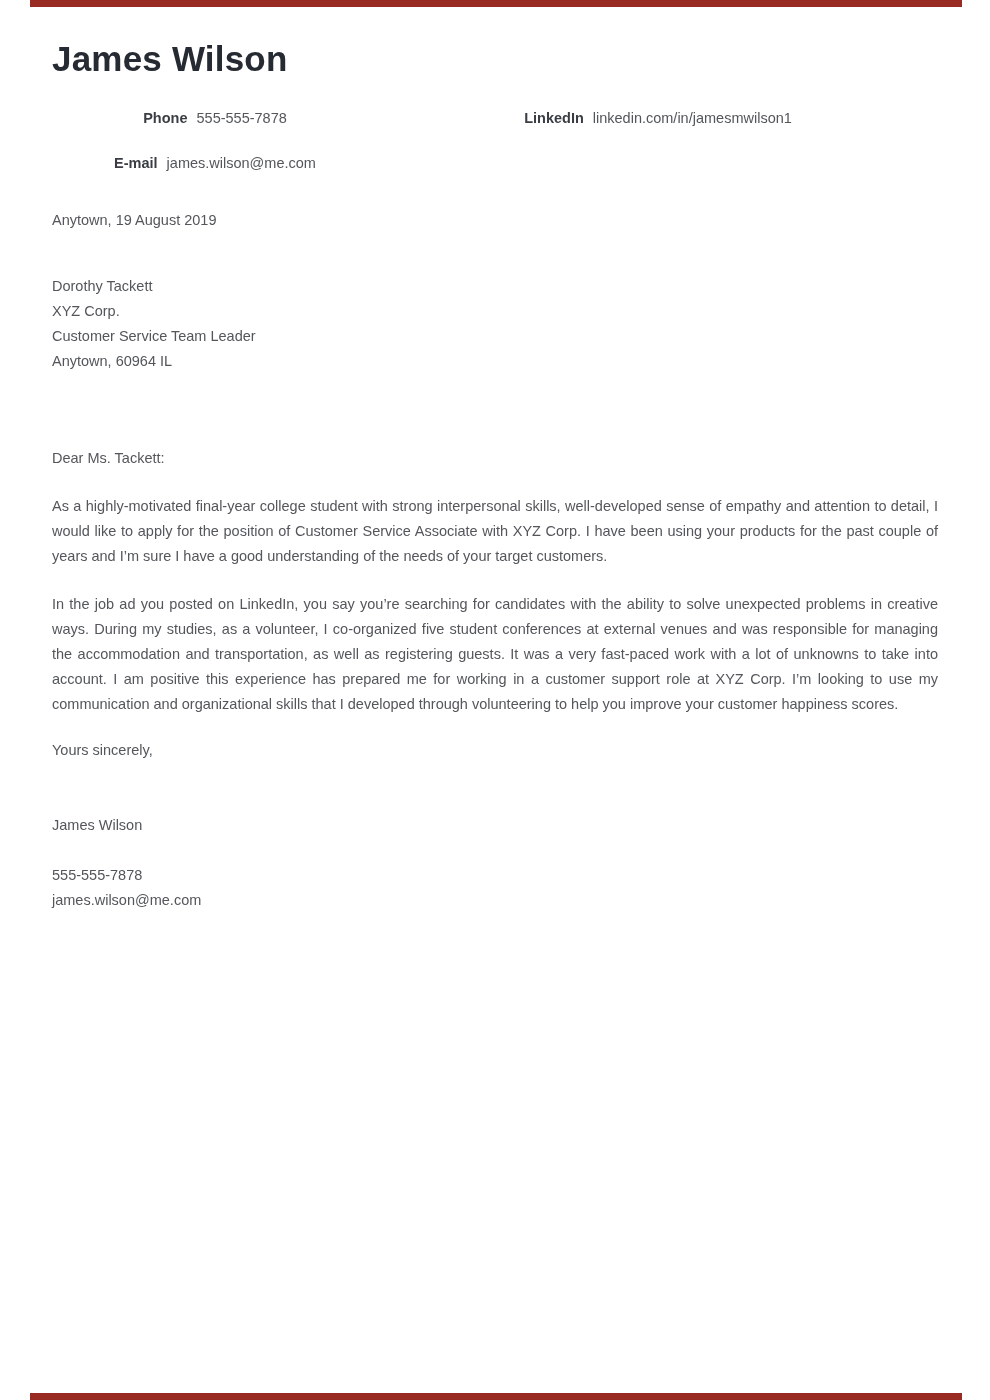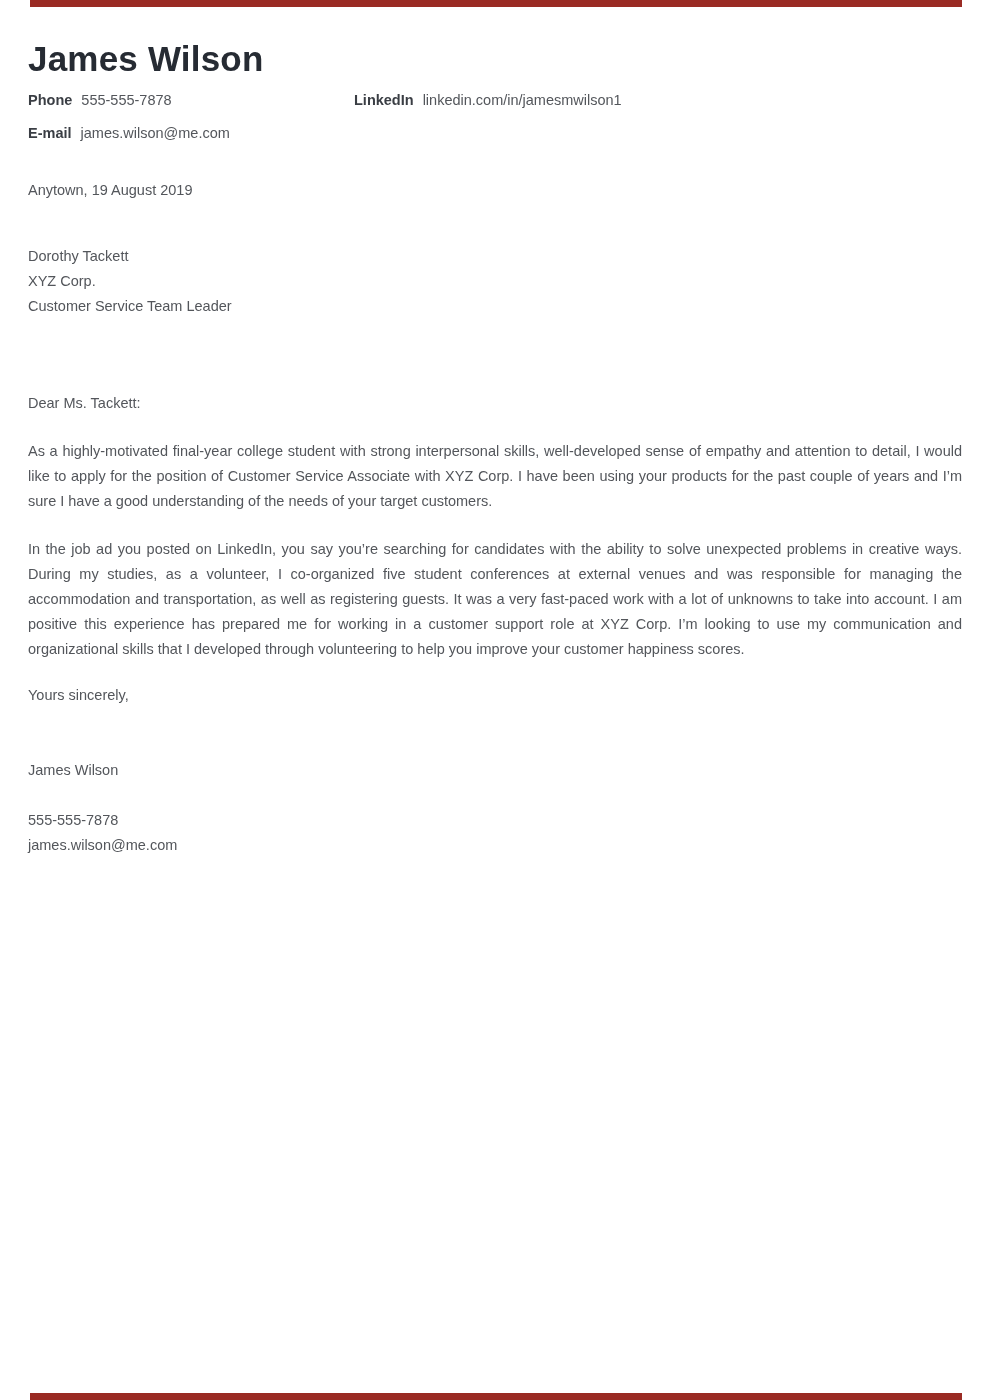--- a/index.html
+++ b/index.html
@@ -15,40 +15,41 @@
   .accent-bar {
     position: absolute;
     left: 30px;
     right: 28px;
     height: 7px;
   }
   .accent-bar.top { top: 0; }
   .accent-bar.bottom { bottom: 0; }
 
   .content {
-    padding: 0 28px;
+    padding: 0 52px;
     color: #53565b;
     font-size: 14.5px;
   }
 
   h1.name {
     margin: 38px 0 0 0;
     font-size: 35px;
     line-height: 42px;
     font-weight: 700;
     color: #262b33;
     letter-spacing: 0.2px;
   }
 
   .contact-grid {
-    margin-top: 12px;
+    margin-top: 30px;
     display: grid;
     grid-template-columns: 326px 1fr;
-    row-gap: 17px;
+    row-gap: 29px;
     line-height: 16px;
+    text-align: center;
   }
   .contact-item .label {
     font-weight: 700;
     color: #3a3e44;
     margin-right: 9px;
   }
   .contact-item .value { color: #53565b; }
 
   .date-line {
     margin-top: 41px;
@@ -109,20 +110,21 @@
       </div>
       <div></div>
     </div>
 
     <div class="date-line">Anytown, 19 August 2019</div>
 
     <div class="recipient">
       <div>Dorothy Tackett</div>
       <div>XYZ Corp.</div>
       <div>Customer Service Team Leader</div>
+      <div>Anytown, 60964 IL</div>
     </div>
 
     <div class="salutation">Dear Ms. Tackett:</div>
 
     <p class="body-par">As a highly-motivated final-year college student with strong interpersonal skills, well-developed sense of empathy and attention to detail, I would like to apply for the position of Customer Service Associate with XYZ Corp. I have been using your products for the past couple of years and I’m sure I have a good understanding of the needs of your target customers.</p>
     <p class="body-par">In the job ad you posted on LinkedIn, you say you’re searching for candidates with the ability to solve unexpected problems in creative ways. During my studies, as a volunteer, I co-organized five student conferences at external venues and was responsible for managing the accommodation and transportation, as well as registering guests. It was a very fast-paced work with a lot of unknowns to take into account. I am positive this experience has prepared me for working in a customer support role at XYZ Corp. I’m looking to use my communication and organizational skills that I developed through volunteering to help you improve your customer happiness scores.</p>
 
     <div class="closing">Yours sincerely,</div>
 
     <div class="sig-name">James Wilson</div>

